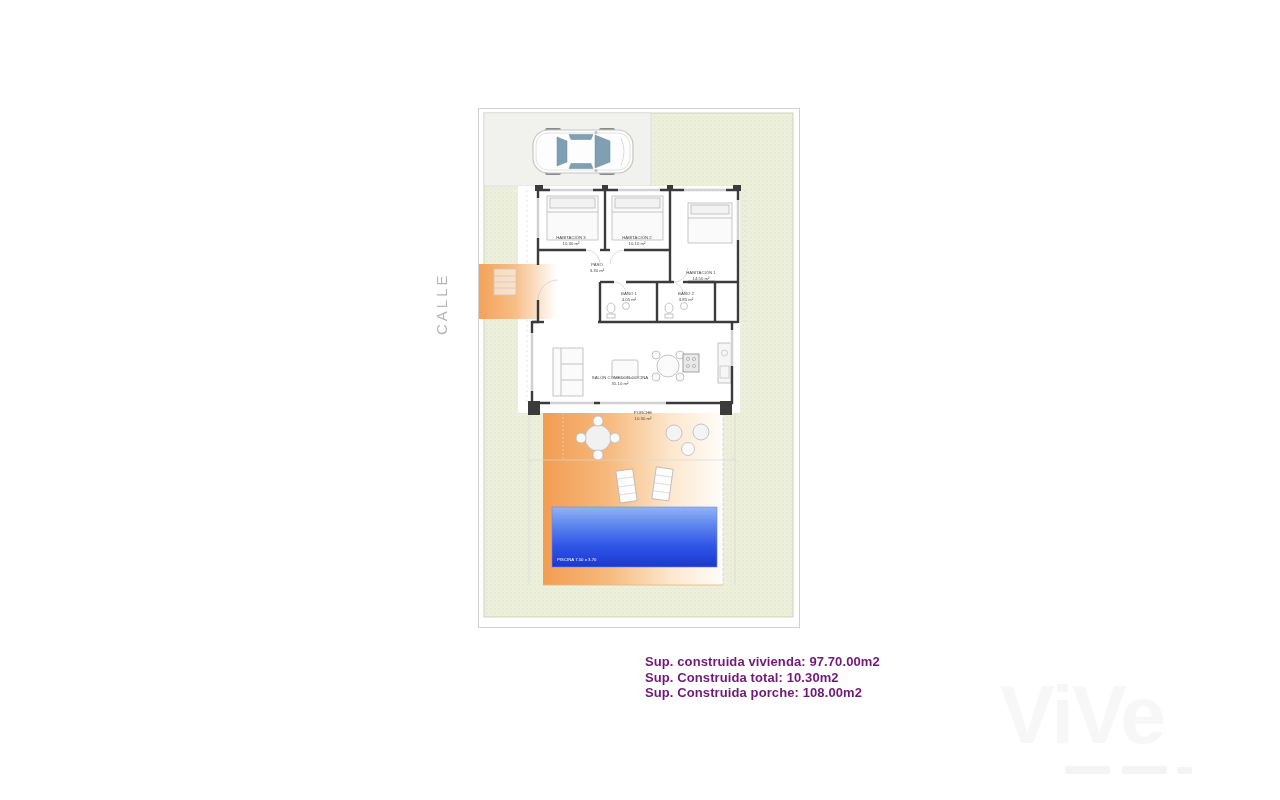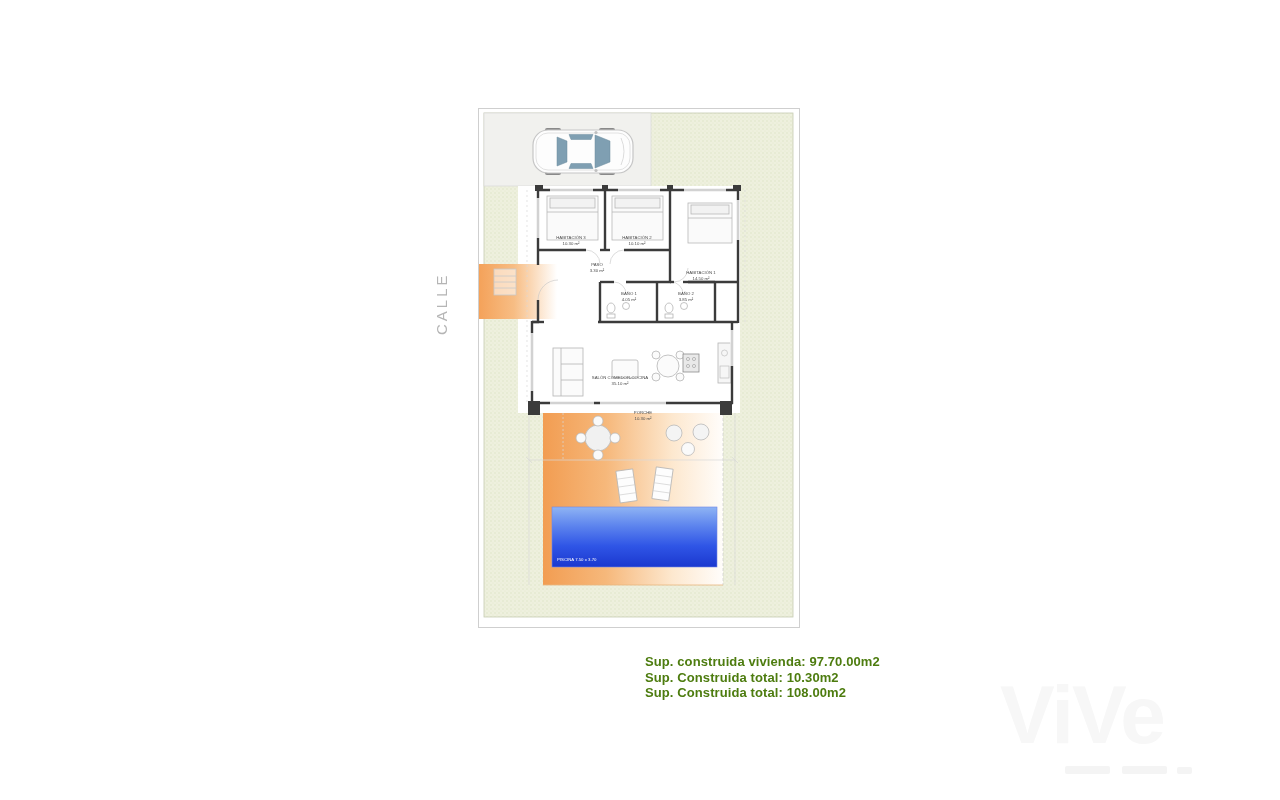--- a/index.html
+++ b/index.html
@@ -7,21 +7,21 @@
   .canvas{position:relative;width:1280px;height:800px;background:#ffffff;overflow:hidden;}
   .street-label{
     position:absolute;left:426px;top:268px;width:30px;height:72px;
     color:#b5b5b5;font-size:15px;letter-spacing:3px;font-weight:500;
     writing-mode:vertical-rl;transform:rotate(180deg);
     display:flex;align-items:center;justify-content:center;
   }
   .plan-svg{position:absolute;left:478px;top:108px;}
   .summary{
     position:absolute;left:645px;top:654px;
-    color:#4d7c0f;font-size:13px;line-height:15.5px;font-weight:600;
+    color:#701a75;font-size:13px;line-height:15.5px;font-weight:600;
     letter-spacing:.1px;white-space:nowrap;
   }
   .watermark{
     position:absolute;left:1000px;top:668px;
     font-size:82px;font-weight:800;color:#f7f7f7;letter-spacing:-2px;
     user-select:none;
   }
   .wm-bar{position:absolute;background:#f4f4f4;border-radius:2px;}
   .wm-bar.b1{left:1065px;top:766px;width:45px;height:8px;}
   .wm-bar.b2{left:1122px;top:766px;width:45px;height:8px;}
@@ -282,21 +282,21 @@
       </g>
       <path d="M88,8 Q94,21.5 88,35" fill="none" stroke="#d8d8d8" stroke-width="0.9"></path>
       <circle cx="63" cy="2.5" r="1.6" fill="#c0c0c0"></circle>
       <circle cx="63" cy="40.5" r="1.6" fill="#c0c0c0"></circle>
     </g>
   </svg>
 
   <div class="summary">
     <div>Sup. construida vivienda: 97.70.00m2</div>
     <div>Sup. Construida total: 10.30m2</div>
-    <div>Sup. Construida total: 108.00m2</div>
+    <div>Sup. Construida porche: 108.00m2</div>
   </div>
 
   <div class="watermark">ViVe</div>
   <div class="wm-bar b1"></div>
   <div class="wm-bar b2"></div>
   <div class="wm-bar b3"></div>
 
 </div>
 
 </body></html>

